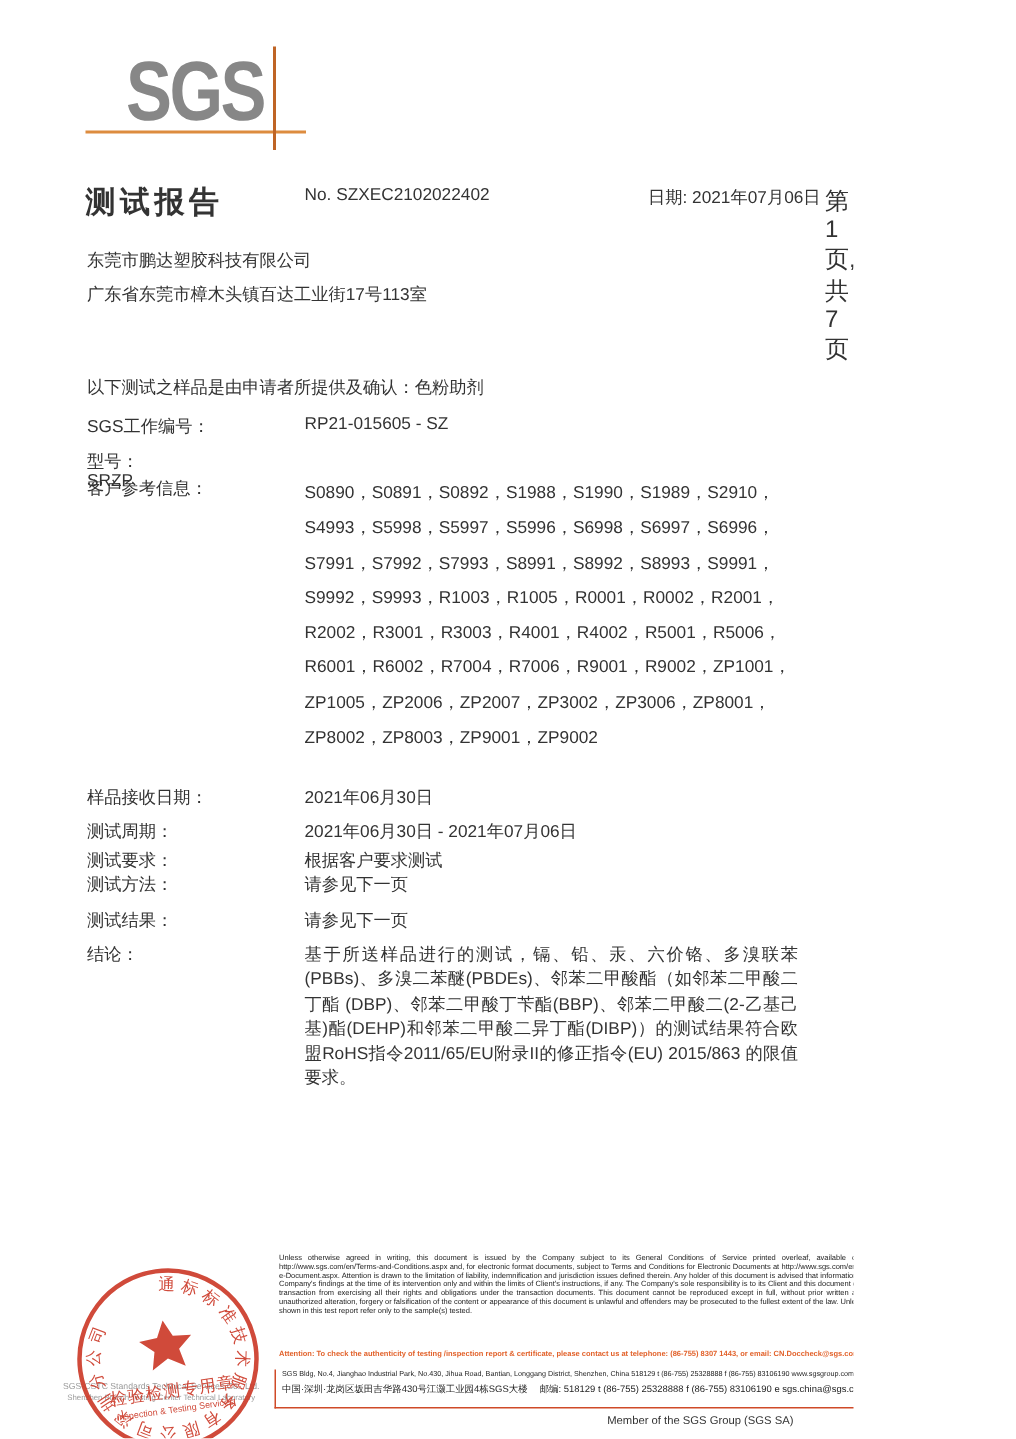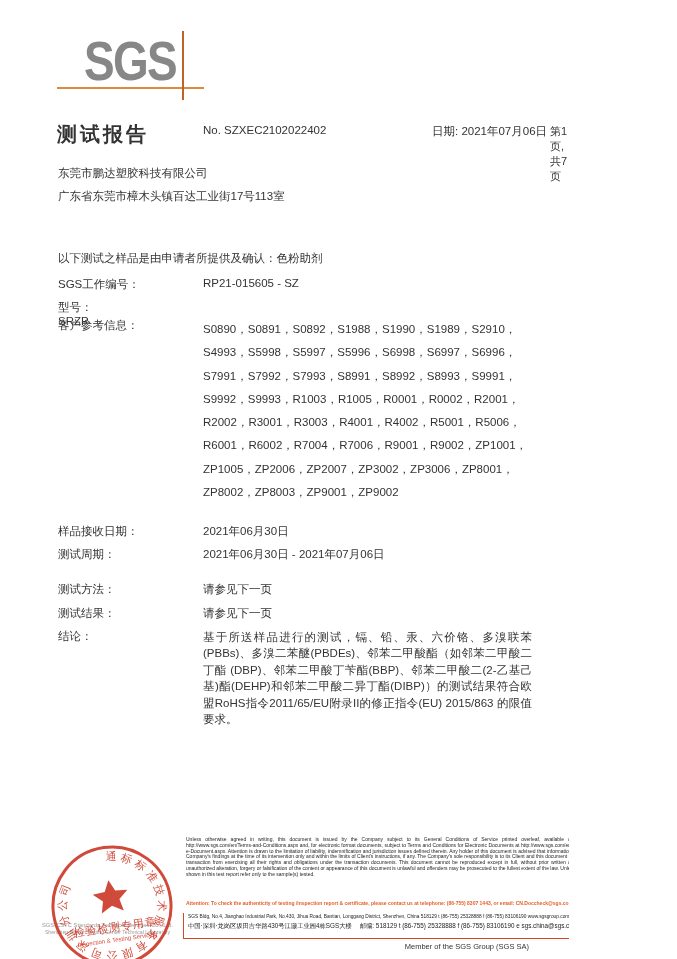--- a/index.html
+++ b/index.html
@@ -14,21 +14,21 @@
     position:absolute; left:84px; top:28px; font-size:56px; font-weight:bold;
     color:#878787; letter-spacing:-2px; transform:scaleX(0.82); transform-origin:left top;
     font-family:"Liberation Sans","DejaVu Sans",sans-serif;
   }
   .logo-hline { position:absolute; left:57px; top:87px; width:147px; height:2px; background:#dd8c3f; }
   .logo-vline { position:absolute; left:182px; top:31px; width:2px; height:69px; background:#bf6425; }
   
   .title { position:absolute; left:57px; top:121px; font-size:20px; font-weight:bold; letter-spacing:3px; color:#333; }
   .report-no { position:absolute; left:203px; top:124px; font-size:11.5px; color:#333; }
   .hdr-date  { position:absolute; left:432px; top:124px; font-size:11.5px; color:#333; }
-  .hdr-page  { position:absolute; left:550px; top:124px; font-size:11px; color:#333; }
+  .hdr-page  { position:absolute; left:550px; top:124px; font-size:16px; color:#333; }
   
   .appl-name { position:absolute; left:58px; top:166px; font-size:11.5px; color:#333; }
   .appl-addr { position:absolute; left:58px; top:189px; font-size:11.5px; color:#333; }
   .statement { position:absolute; left:58px; top:251px; font-size:11.5px; color:#333; }
   
   .row { position:absolute; left:58px; right:37px; display:flex; font-size:11.5px; color:#333; }
   .row .lbl { width:145px; flex-shrink:0; }
   .row .val { flex:1; }
   .r-jobno { top:277px; } .r-model { top:300px;flex-direction:column; }
   .r-ref { top:318px; }
@@ -109,20 +109,24 @@
   <div class="row r-recv">
     <span class="lbl">样品接收日期：</span>
     <span class="val">2021年06月30日</span>
   </div>
 
   <div class="row r-period">
     <span class="lbl">测试周期：</span>
     <span class="val">2021年06月30日 - 2021年07月06日</span>
   </div>
 
+  <div class="row r-req">
+    <span class="lbl">测试要求：</span>
+    <span class="val">根据客户要求测试</span>
+  </div>
 
   <div class="row r-method">
     <span class="lbl">测试方法：</span>
     <span class="val">请参见下一页</span>
   </div>
 
   <div class="row r-result">
     <span class="lbl">测试结果：</span>
     <span class="val">请参见下一页</span>
   </div>

